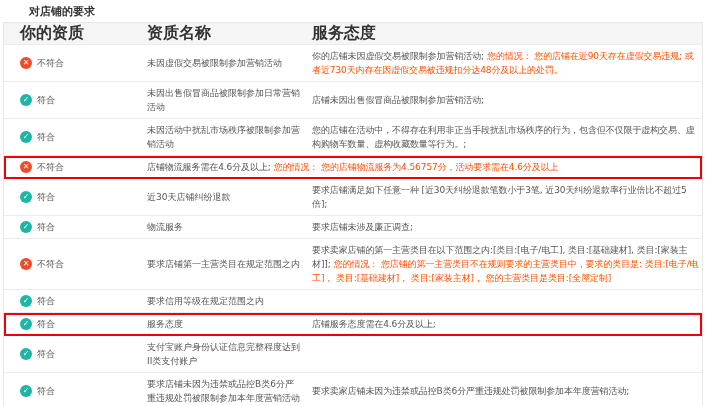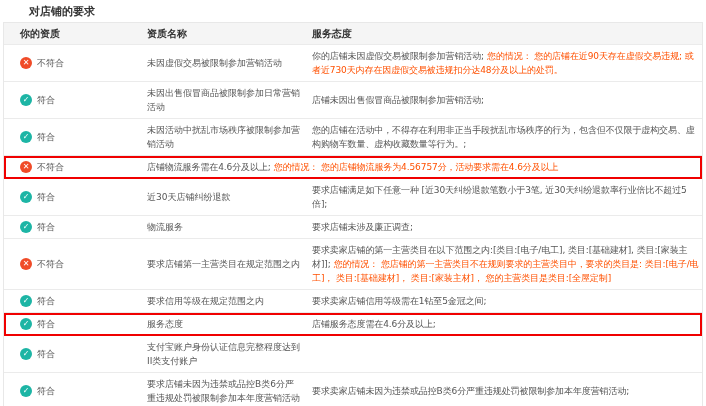--- a/index.html
+++ b/index.html
@@ -13,21 +13,21 @@
     font-size:11px; font-weight:bold; color:var(--head);
     padding:4px 0 3px 5px; letter-spacing:0;margin-left:24px;
   }
   .qual-table{
     margin:0 3px; border:1px solid #e8e8e8; border-bottom:none;
     font-size:9px; color:var(--txt);
   }
   .t-head{
     display:flex; align-items:center; background:var(--headbg);
     border-bottom:1px solid var(--line);
-    font-size:10px; font-weight:bold; color:var(--head);
+    font-size:16px; font-weight:bold; color:var(--head);
     padding:5px 0 5px 16px; height:22px;
   }
   .t-row{
     display:flex; align-items:center;
     border-bottom:1px solid var(--line);
     padding:4px 0 4px 16px; line-height:14px;
   }
   .t-row.highlight{
     outline:2px solid var(--hl); outline-offset:-2px; position:relative; z-index:2;
   }
@@ -110,21 +110,20 @@
     </div>
     <div class="c-name">要求店铺第一主营类目在规定范围之内</div>
     <div class="c-req"><span>要求卖家店铺的第一主营类目在以下范围之内:[类目:[电子/电工], 类目:[基础建材], 类目:[家装主材]];</span><span class="situation">您的情况： 您店铺的第一主营类目不在规则要求的主营类目中，要求的类目是: 类目:[电子/电工]， 类目:[基础建材]， 类目:[家装主材]， 您的主营类目是类目:[全屋定制]</span></div>
   </div>
       <div class="t-row">
     <div class="c-status">
       <span class="status-icon pass">✓</span>
       <span>符合</span>
     </div>
     <div class="c-name">要求信用等级在规定范围之内</div>
-    <div class="c-req"><span>要求卖家店铺信用等级需在1钻至5金冠之间;</span></div>
   </div>
       <div class="t-row highlight">
     <div class="c-status">
       <span class="status-icon pass">✓</span>
       <span>符合</span>
     </div>
     <div class="c-name">服务态度</div>
     <div class="c-req"><span>店铺服务态度需在4.6分及以上;</span></div>
   </div>
       <div class="t-row">

